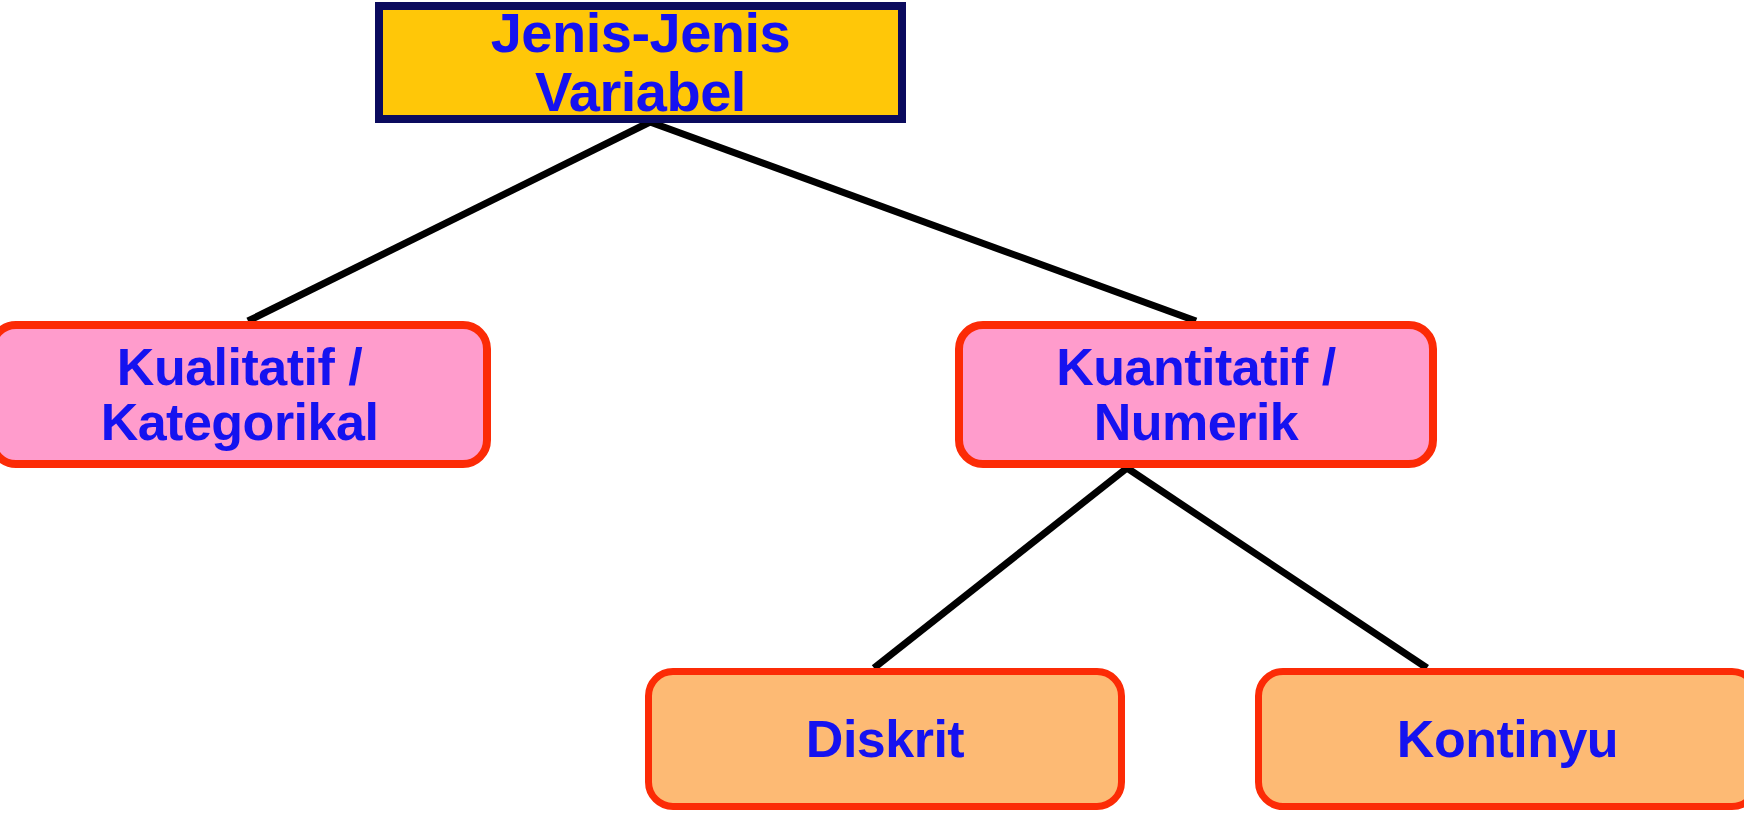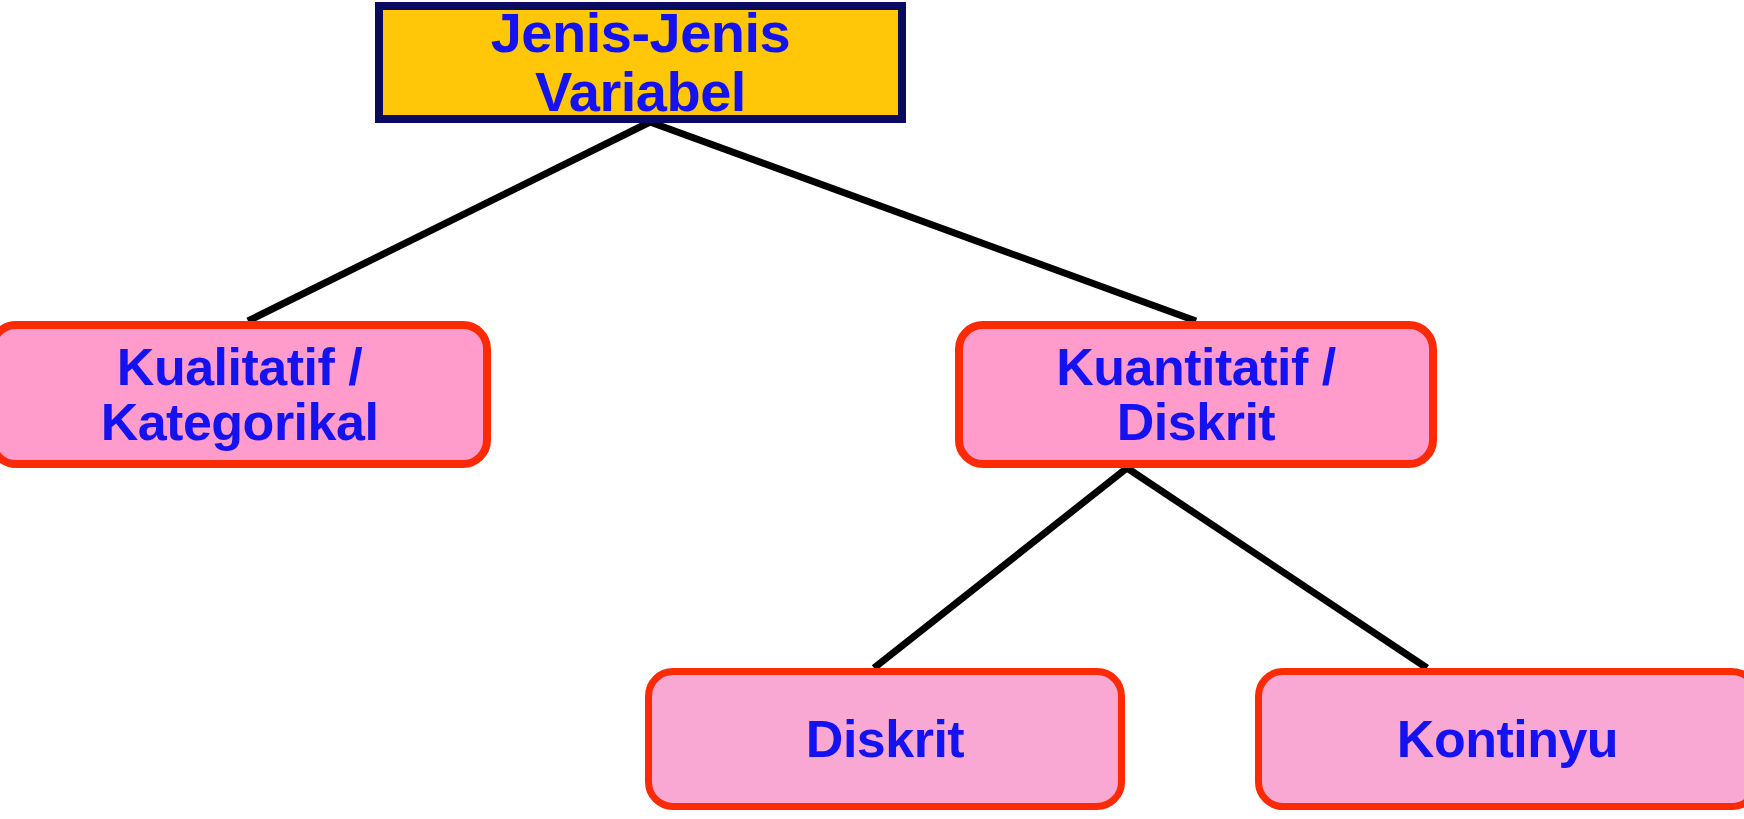--- a/index.html
+++ b/index.html
@@ -62,21 +62,21 @@
     height: 147px;
   }
   .node-quantitative {
     left: 955px;
     top: 321px;
     width: 482px;
     height: 147px;
   }
   
   .node-white {
-    background: #f9a8d4;
+    background: #fdba74;
     border: 7px solid #fc2b06;
     border-radius: 28px;
     font-size: 52px;
     top: 668px;
     height: 142px;
   }
   .node-discrete {
     left: 645px;
     width: 480px;
   }
@@ -96,19 +96,19 @@
     <line x1="1127" y1="468" x2="874" y2="668" stroke="#000000" stroke-width="7" stroke-linecap="butt"></line>
     <line x1="1127" y1="468" x2="1427" y2="668" stroke="#000000" stroke-width="7" stroke-linecap="butt"></line>
   </svg>
 
   <div class="node node-root">Jenis-Jenis Variabel</div>
 
   <div class="node node-pink node-qualitative">Kualitatif /
 Kategorikal</div>
 
   <div class="node node-pink node-quantitative">Kuantitatif /
-Diskrit</div>
+Numerik</div>
 
   <div class="node node-white node-discrete">Diskrit</div>
 
   <div class="node node-white node-continuous">Kontinyu</div>
 
 </div>
 
 </body></html>

